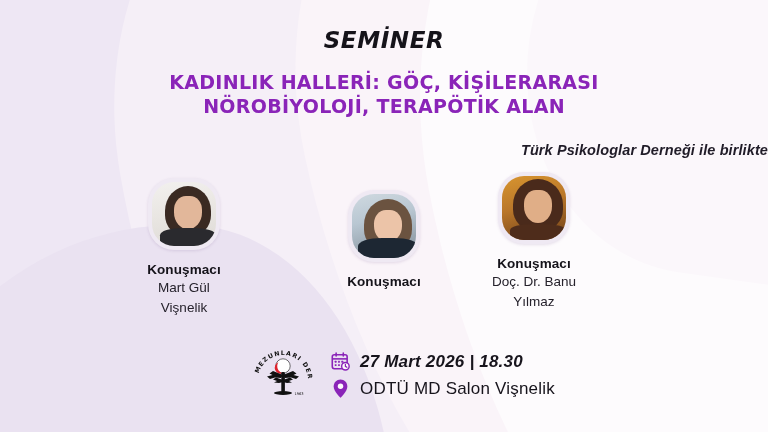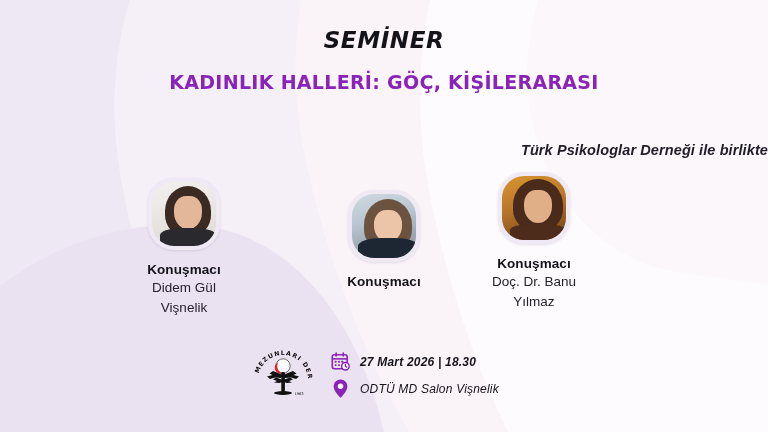--- a/index.html
+++ b/index.html
@@ -141,23 +141,23 @@
     color:#26222c;
   }
 
   
   .footer{position:absolute;left:250px;top:344px;display:flex;align-items:center;}
   .logo{width:66px;height:62px;position:relative;flex:0 0 auto;}
   .logo svg{display:block;}
   .finfo{margin-left:12px;}
   .frow{display:flex;align-items:center;height:27px;}
   .ficon{width:24px;height:24px;flex:0 0 auto;display:flex;align-items:center;justify-content:center;}
-  .ftext{margin-left:8px;font-size:12px;color:#17141c;}
+  .ftext{margin-left:8px;font-size:17px;color:#17141c;}
   .fdate{font-weight:bold;font-style:italic;letter-spacing:0.2px;}
-  .floc{font-style:italic;letter-spacing:0.2px;}
+  .floc{letter-spacing:0.2px;}
 </style>
 </head>
 <body>
 
 <div id="poster">
 
   <div class="bg-layer">
     <div class="band band-a"></div>
     <div class="band band-b"></div>
     <div class="band band-c"></div>
@@ -166,36 +166,37 @@
     <div class="band band-f"></div>
     <div class="band band-g"></div>
   </div>
 
   <div class="content">
 
     <div class="eyebrow">SEMİNER</div>
 
     <div class="headline">
       <span>KADINLIK HALLERİ: GÖÇ, KİŞİLERARASI</span>
+      <span class="l2">NÖROBİYOLOJİ, TERAPÖTİK ALAN</span>
     </div>
 
     <div class="subtitle">Türk Psikologlar Derneği ile birlikte</div>
 
     <div class="speaker sp1">
       <div class="avatar">
         <div class="avatar-inner">
           <div class="ph ph1">
             <div class="hair h1"></div>
               <div class="face f1"></div>
               <div class="body b1"></div>
           </div>
         </div>
       </div>
       <div class="role">Konuşmacı</div>
-      <div class="sname">Didem Gül</div>
+      <div class="sname">Mart Gül</div>
       <div class="sname">Vişnelik</div>
     </div>
 
     <div class="speaker sp2">
       <div class="avatar">
         <div class="avatar-inner">
           <div class="ph ph2">
             <div class="hair h2"></div>
               <div class="face f2"></div>
               <div class="body b2"></div>

